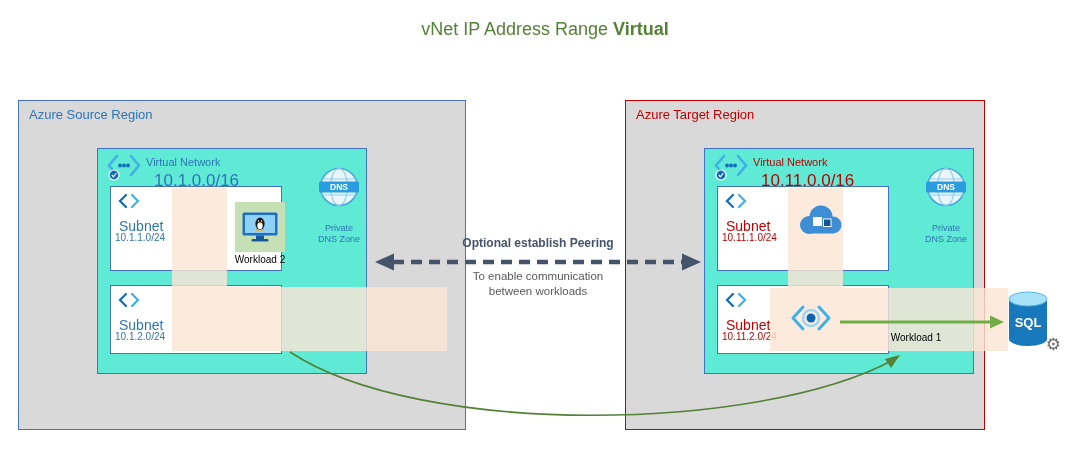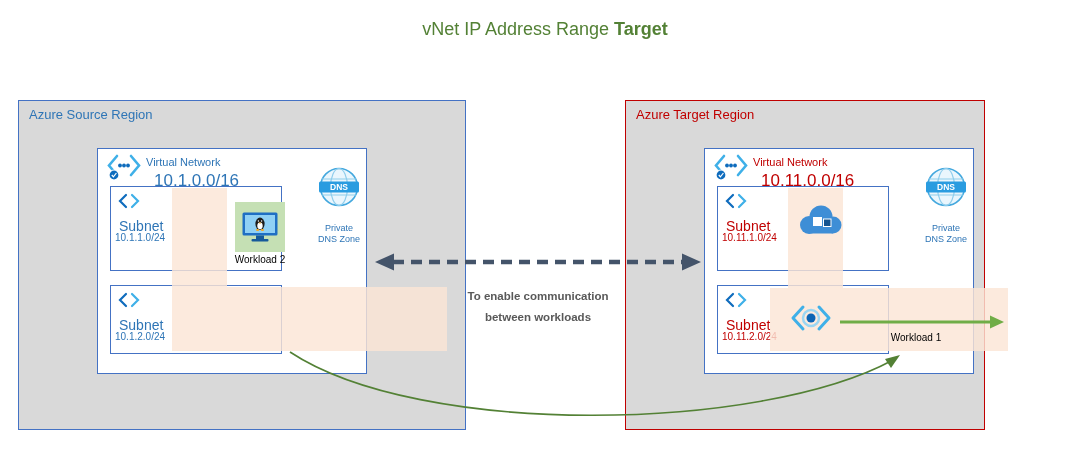--- a/index.html
+++ b/index.html
@@ -10,21 +10,21 @@
            color:var(--title-green,#538135); font-size:18px; line-height:27px; }
 
   .region { position:absolute; background:var(--region-fill,#d9d9d9); }
   .region.source { left:18px; top:100px; width:448px; height:330px; border:1px solid var(--source-border,#4472c4);padding-left:23px; }
   .region.target { left:625px; top:100px; width:360px; height:330px; border:1px solid var(--target-red,#c00000); }
   .region-label { position:absolute; left:10px; top:6px; font-size:13px; }
   .blue-text { color:var(--source-blue,#2e75b6); }
   .red-text  { color:var(--target-red,#c00000); }
 
   .vnet-box { position:absolute; left:78px; top:47px; width:270px; height:226px;
-              background:#ffffff; border:1px solid var(--box-border,#4472c4); }
+              background:#5eead4; border:1px solid var(--box-border,#4472c4); }
   .vnet-icon { position:absolute; left:8px; top:4px; }
   .vnet-head-label { position:absolute; left:48px; top:7px; font-size:11px; white-space:nowrap; }
   .vnet-cidr { position:absolute; left:56px; top:22px; font-size:17px; white-space:nowrap; }
 
   .dns-group { position:absolute; left:212px; top:18px; width:58px; text-align:center; }
   .dns-label { width:46px; margin:12px auto 0; font-size:9px; line-height:11px; color:var(--source-blue,#2e75b6); }
 
   .subnet-box { position:absolute; left:12px; width:172px; background:#fff; border:1px solid var(--box-border,#4472c4); }
   .subnet-1 { top:37px; height:85px; }
   .subnet-2 { top:136px; height:69px; }
@@ -43,42 +43,42 @@
   .highlight { position:absolute; background:var(--highlight-peach,#fbe5d6); opacity:.82; z-index:5; }
 
   .workload1-label { position:absolute; left:248px; top:231px; width:84px; text-align:center;
                      font-size:10px; color:#000; z-index:10; }
 
   .sql-wrap { position:absolute; left:1006px; top:290px; width:50px; height:62px; z-index:10; }
   .sql-gear { position:absolute; right:-5px; bottom:-1px; font-size:17px; line-height:17px; color:#6b6b6b; }
 
   .peering-heading { position:absolute; left:428px; top:236px; width:220px; text-align:center;
                      font-size:12px; font-weight:bold; color:var(--peering-text,#44546a); }
-  .peering-desc { position:absolute; left:460px; top:286px; width:156px; text-align:center;
-                  font-size:11.5px; line-height:21px; color:var(--description-text,#595959);font-weight:bold; }
+  .peering-desc { position:absolute; left:460px; top:269px; width:156px; text-align:center;
+                  font-size:11.5px; line-height:15px; color:var(--description-text,#595959); }
 
   .arrows { position:absolute; left:0; top:0; z-index:20; pointer-events:none; }
   .peer-line { stroke:var(--peering-arrow,#44546a); stroke-width:4.5; stroke-dasharray:11 7; fill:none; }
   .peer-head { fill:var(--peering-arrow,#44546a); }
   .green-line { stroke:var(--arrow-green,#70ad47); stroke-width:3; fill:none; }
   .green-head { fill:var(--arrow-green,#70ad47); }
   .curve-line { stroke:var(--curve-green,#538135); stroke-width:1.6; fill:none; }
   .curve-head { fill:var(--curve-green,#538135); }
 
   svg text { font-family:"Liberation Sans", sans-serif; }
 </style>
 </head>
 <body>
 
 <div class="canvas">
 
   <div class="title">
     <div>
       <span>vNet IP Address Range</span>
-      <b>Target</b>
+      <b>Virtual</b>
     </div>
   </div>
 
   <div class="region source">
     <div class="region-label blue-text">Azure Source Region</div>
 
     <div class="vnet-box">
       <span class="vnet-icon">
         <svg width="36" height="28" viewBox="0 0 36 28">
           <path d="M11,3 L3,12.5 L11,22" fill="none" stroke="#3fb0e8" stroke-width="2.6" stroke-linecap="round"></path>
@@ -222,21 +222,31 @@
     </div>
 
     <div class="workload1-label">Workload 1</div>
   </div>
 
   <div class="highlight" style="left:172px; top:188px; width:55px; height:163px;"></div>
   <div class="highlight" style="left:227px; top:287px; width:220px; height:64px;"></div>
   <div class="highlight" style="left:788px; top:188px; width:55px; height:100px;"></div>
   <div class="highlight" style="left:770px; top:288px; width:238px; height:63px;"></div>
 
-
+  <div class="sql-wrap">
+    <svg width="44" height="58" viewBox="0 0 44 58">
+      <rect x="3" y="9" width="38" height="40" fill="#1878bc"></rect>
+      <ellipse cx="22" cy="49" rx="19" ry="7" fill="#1878bc"></ellipse>
+      <ellipse cx="22" cy="9" rx="19" ry="7" fill="#a7e1f8" stroke="#5bb8e6" stroke-width="1"></ellipse>
+      <text x="22" y="37" text-anchor="middle" font-size="13" font-weight="bold" fill="#ffffff">SQL</text>
+    </svg>
+    <span class="sql-gear">⚙</span>
+  </div>
+
+  <div class="peering-heading">Optional establish Peering</div>
   <div class="peering-desc">To enable communication between workloads</div>
 
   <svg class="arrows" width="1090" height="453" viewBox="0 0 1090 453">
     <g>
       <line class="peer-line" x1="393" y1="262" x2="683" y2="262"></line>
       <polygon class="peer-head" points="375,262 394,253.5 394,270.5"></polygon>
       <polygon class="peer-head" points="701,262 682,253.5 682,270.5"></polygon>
     </g>
     <g>
       <line class="green-line" x1="840" y1="322" x2="992" y2="322"></line>

